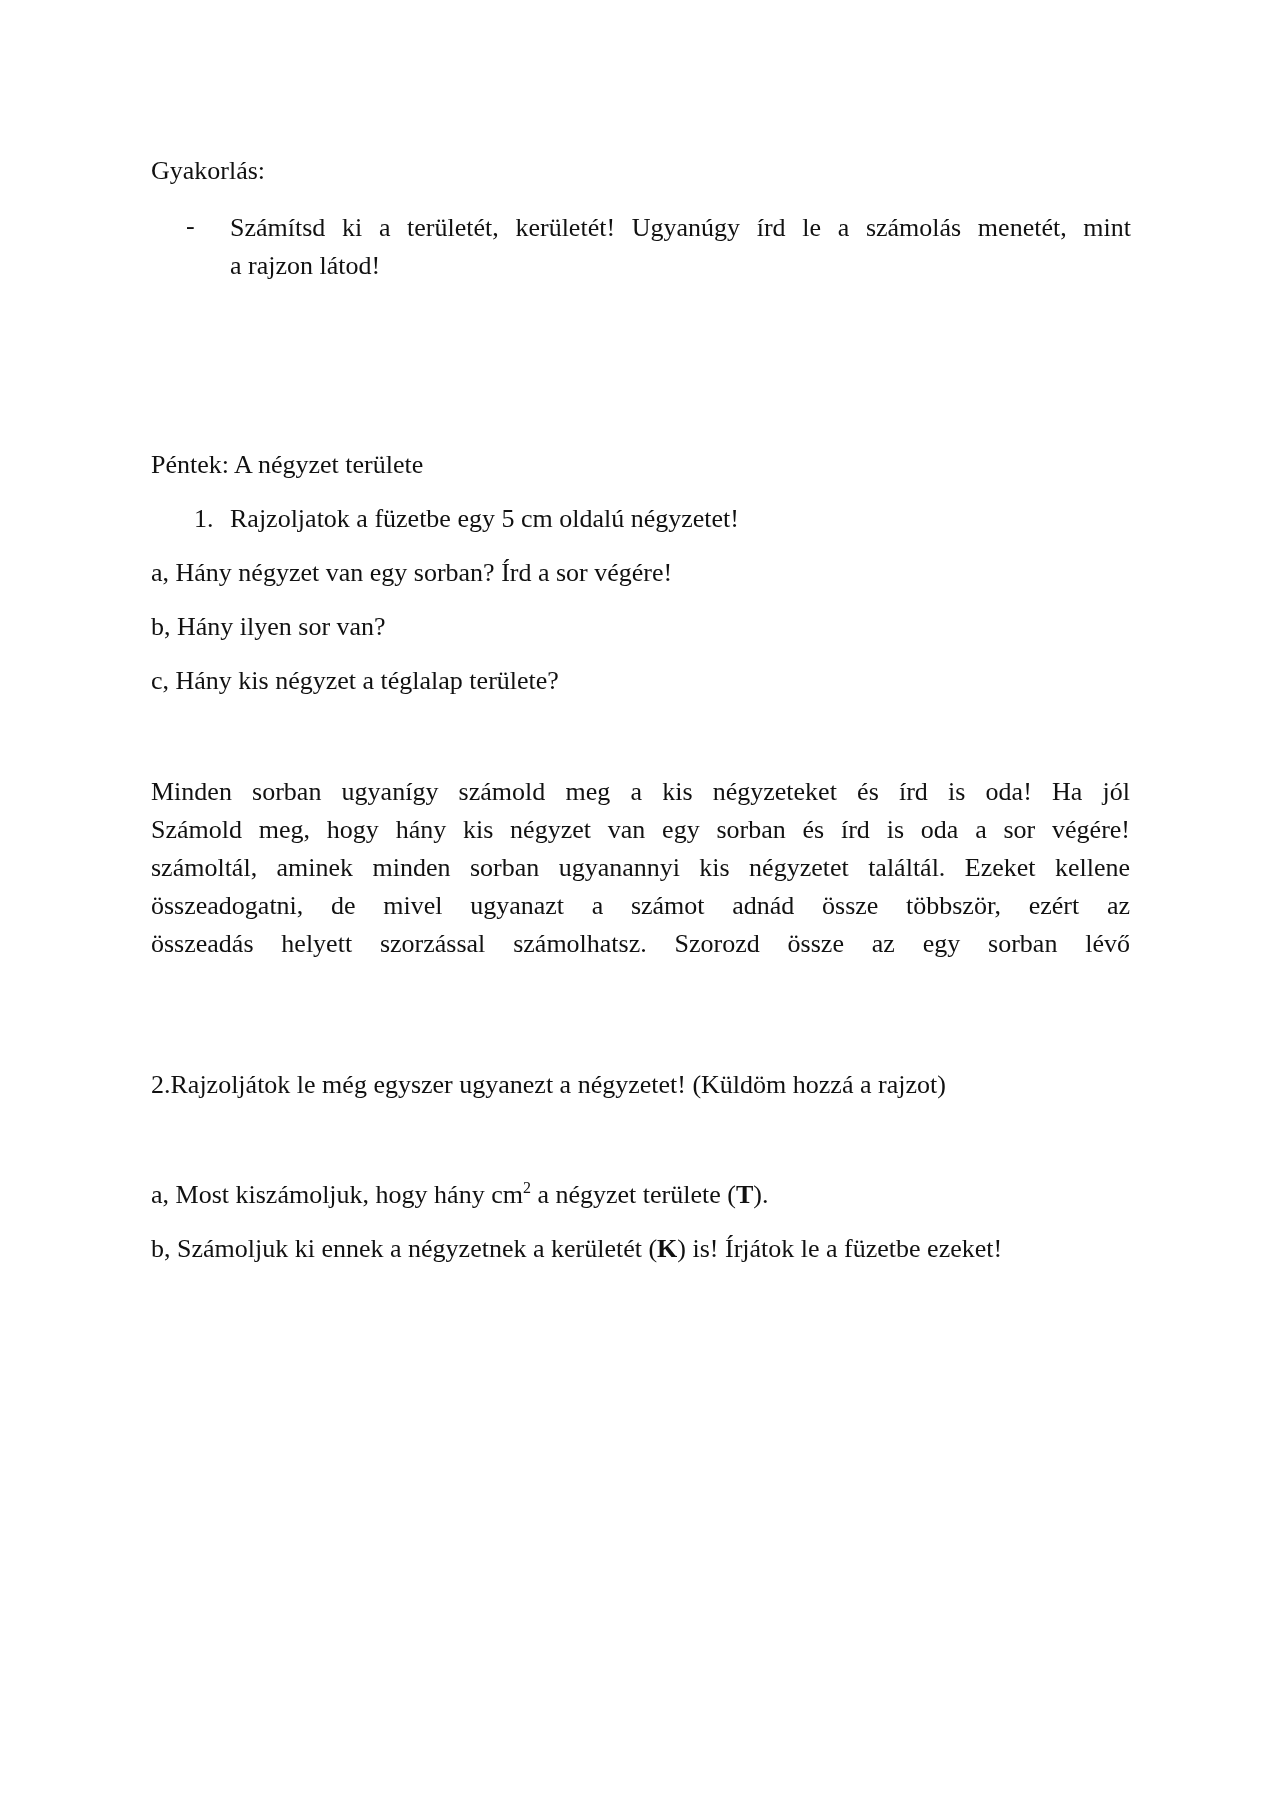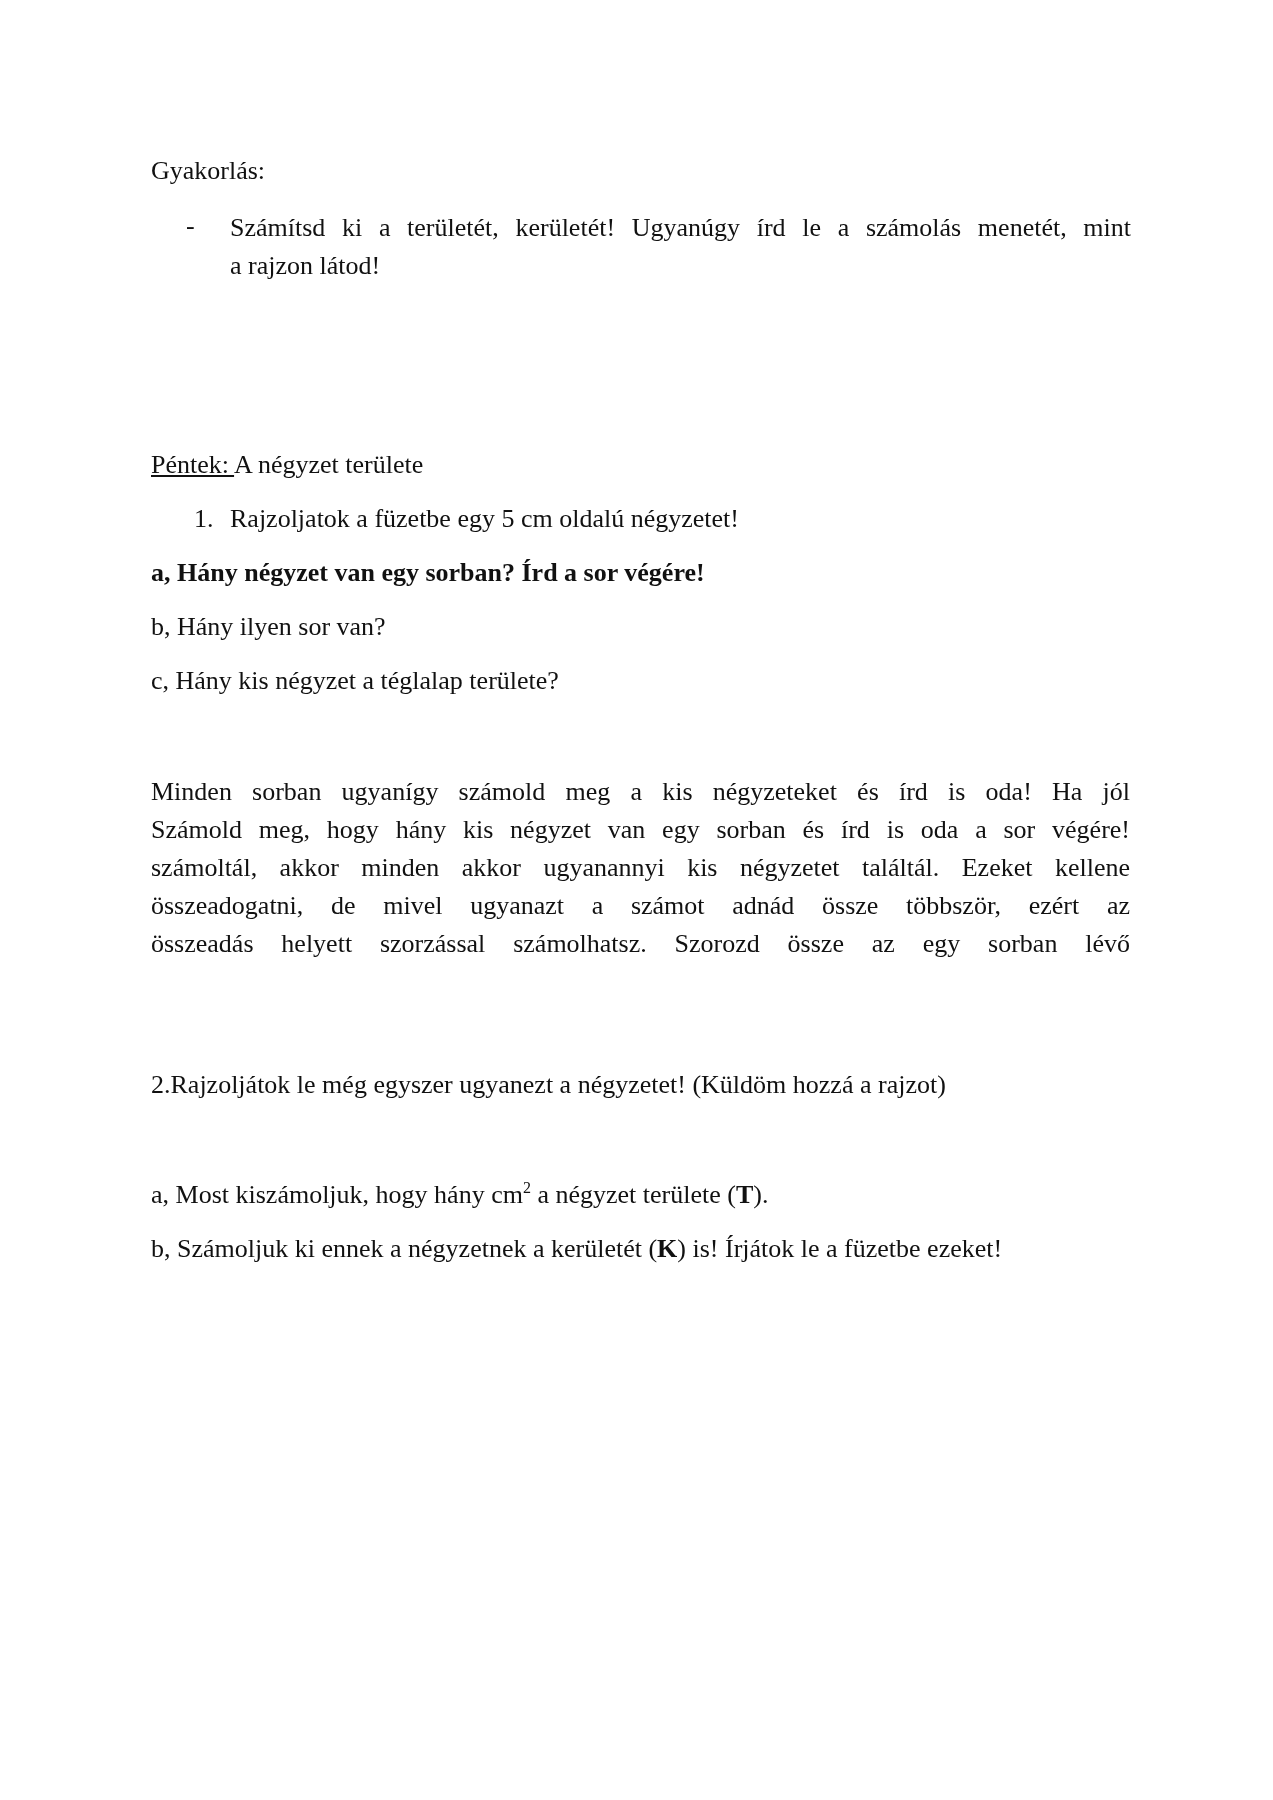--- a/index.html
+++ b/index.html
@@ -48,24 +48,24 @@
     .dash-text .line {
       display: block;
       text-align: justify;
       text-align-last: justify;
       white-space: nowrap;
     }
     .dash-text .line.last {
       text-align-last: left;
     }
     .friday-title { left: 151px; top: 448px; }
-    .friday-title .u { text-decoration: underline; }
+    .friday-title .u { }
     .num-item { left: 194px; top: 502px; }
     .num-item .num { display: inline-block; width: 36px; }
-    .qa { left: 151px; top: 556px; font-weight: bold; }
+    .qa { left: 151px; top: 556px; }
     .qb { left: 151px; top: 610px; }
     .qc { left: 151px; top: 664px; }
 
     .para {
       position: absolute;
       left: 151px;
       top: 773px;
       width: 979px;
       line-height: 38px;
     }
@@ -106,21 +106,21 @@
     <span class="num">1.</span><span>Rajzoljatok a füzetbe egy 5 cm oldalú négyzetet!</span>
   </div>
 
   <div class="abs qa">a, Hány négyzet van egy sorban? Írd a sor végére!</div>
   <div class="abs qb">b, Hány ilyen sor van?</div>
   <div class="abs qc">c, Hány kis négyzet a téglalap területe?</div>
 
   <div class="para">
     <span class="line">Minden sorban ugyanígy számold meg a kis négyzeteket és írd is oda! Ha jól</span>
     <span class="line">Számold meg, hogy hány kis négyzet van egy sorban és írd is oda a sor végére!</span>
-    <span class="line">számoltál, akkor minden akkor ugyanannyi kis négyzetet találtál. Ezeket kellene</span>
+    <span class="line">számoltál, aminek minden sorban ugyanannyi kis négyzetet találtál. Ezeket kellene</span>
     <span class="line">összeadogatni, de mivel ugyanazt a számot adnád össze többször, ezért az</span>
     <span class="line">összeadás helyett szorzással számolhatsz. Szorozd össze az egy sorban lévő</span>
   </div>
 
   <div class="abs task2">2.Rajzoljátok le még egyszer ugyanezt a négyzetet! (Küldöm hozzá a rajzot)</div>
 
   <div class="abs t2a">
     <span style="white-space: pre;">a, Most kiszámoljuk, hogy hány cm</span><sup>2</sup><span style="white-space: pre;"> a négyzet területe (</span><b>T</b><span style="white-space: pre;">).</span>
   </div>
 

